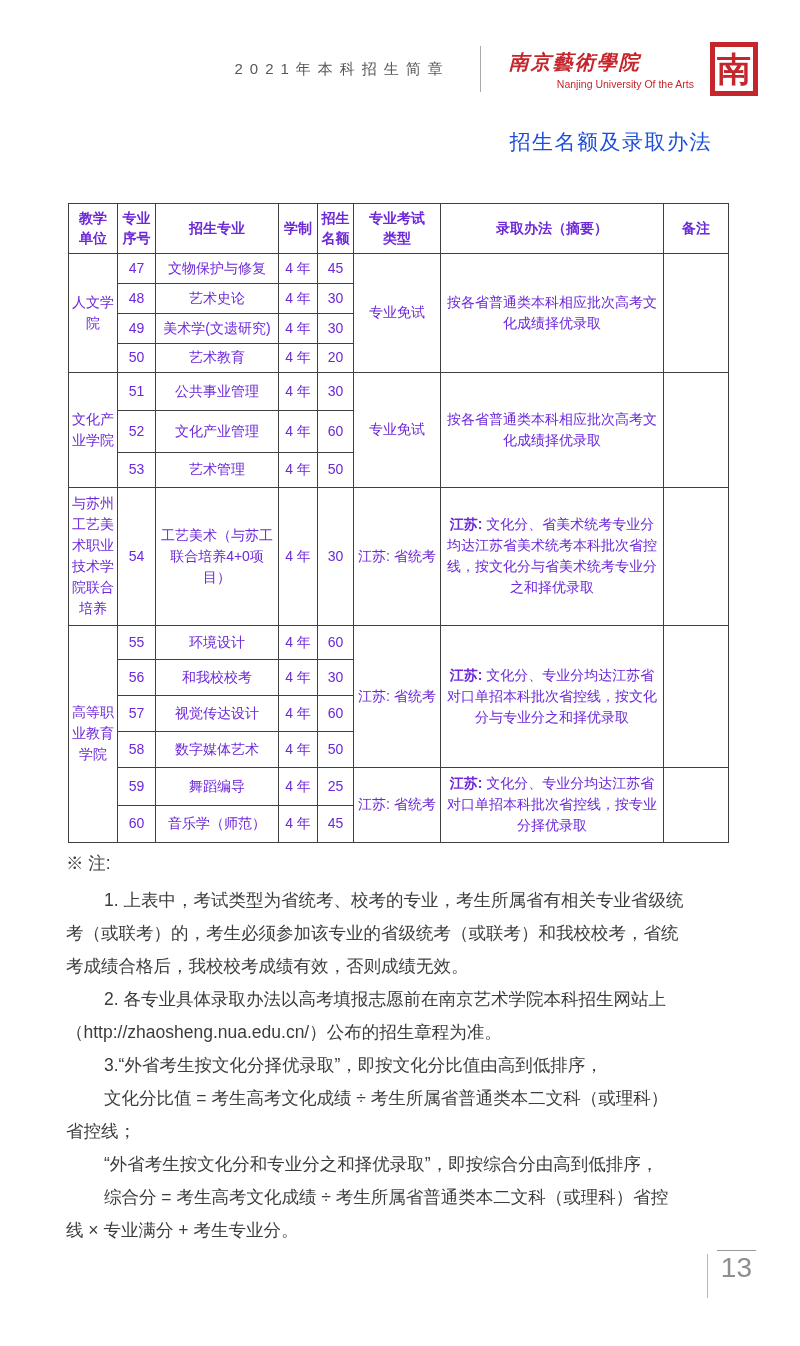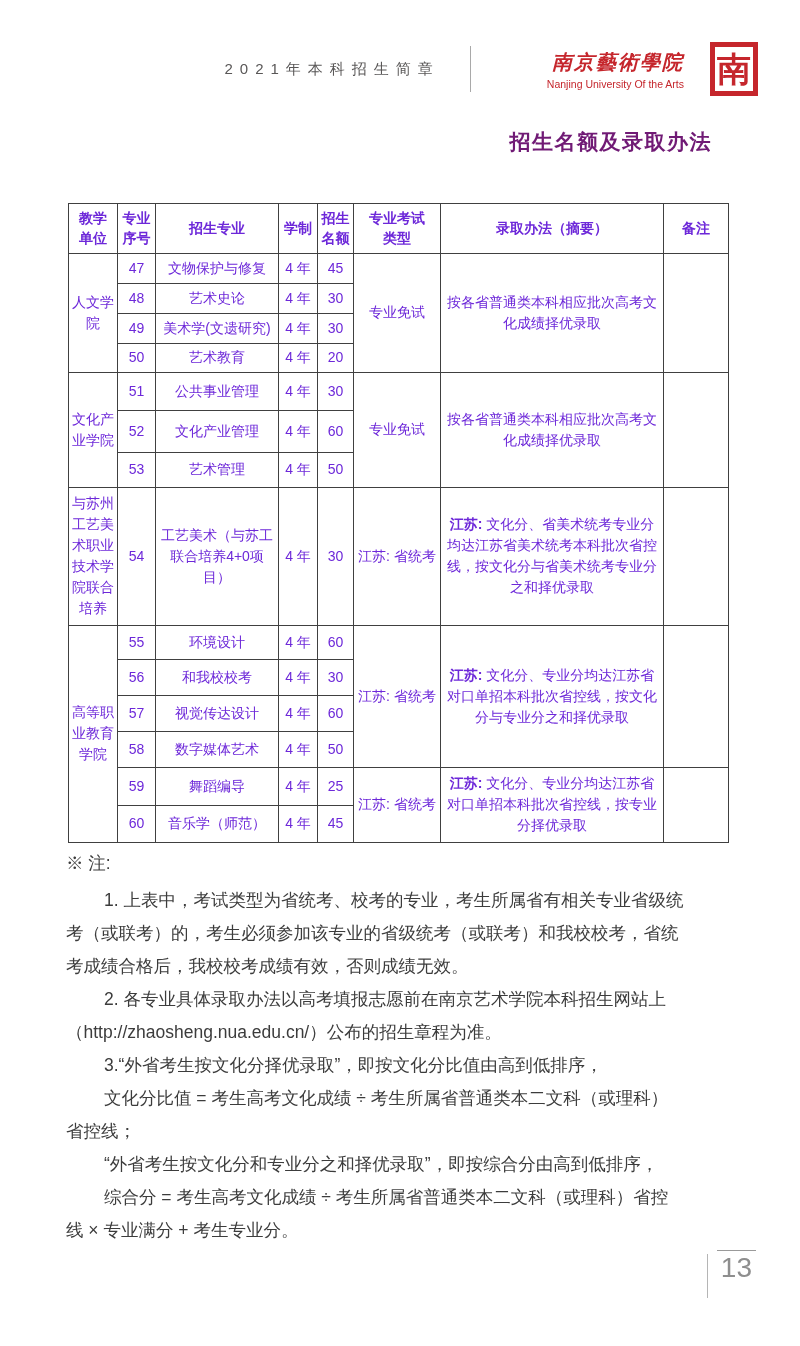--- a/index.html
+++ b/index.html
@@ -6,27 +6,27 @@
   html,body { margin:0; padding:0; }
   body {
     width:800px; height:1346px; background:#ffffff; position:relative;
     font-family:"Liberation Sans", sans-serif; color:#333;
   }
 
   
   .page-header { position:absolute; top:42px; right:42px; display:flex; align-items:center;gap:16px; }
   .doc-title { color:#595757; font-size:15px; letter-spacing:7px; white-space:nowrap; margin-right:10px; }
   .header-divider { width:1px; height:46px; background:#a9a9a9; margin:0 12px 0 4px; }
-  .logo-block { text-align:right; margin-right:10px; }
+  .logo-block { text-align:left; }
   .logo-cn { color:#c5262c; font-family:"DejaVu Serif", serif; font-style:italic; font-weight:bold; font-size:20px; letter-spacing:2px; white-space:nowrap; }
   .logo-en { color:#c5262c; font-size:10.5px; margin-top:2px; white-space:nowrap;padding-left:48px; }
   .seal { width:48px; height:54px; border:5px solid #c5262c; display:flex; align-items:center; justify-content:center; background:#fff; }
   .seal-char { color:#c5262c; font-size:34px; line-height:1; font-weight:bold; font-family:"DejaVu Serif", serif; }
 
-  .section-title { position:absolute; top:128px; right:88px; color:#701a75; font-size:21px; font-weight:bold; letter-spacing:1.5px; }
+  .section-title { position:absolute; top:128px; right:88px; color:#1d4ed8; font-size:21px; font-weight:normal; letter-spacing:1.5px; }
 
   
   table.admission-table {
     position:absolute; top:175px; left:68px; width:660px;
     border-collapse:collapse; table-layout:fixed; color:#6d28d9;margin-top:28px;
   }
   .admission-table th, .admission-table td { border:1.5px solid #404040; }
   .admission-table th {
     font-size:14px; font-weight:bold; white-space:pre-line; text-align:center;
     padding:4px 2px; line-height:1.45;

